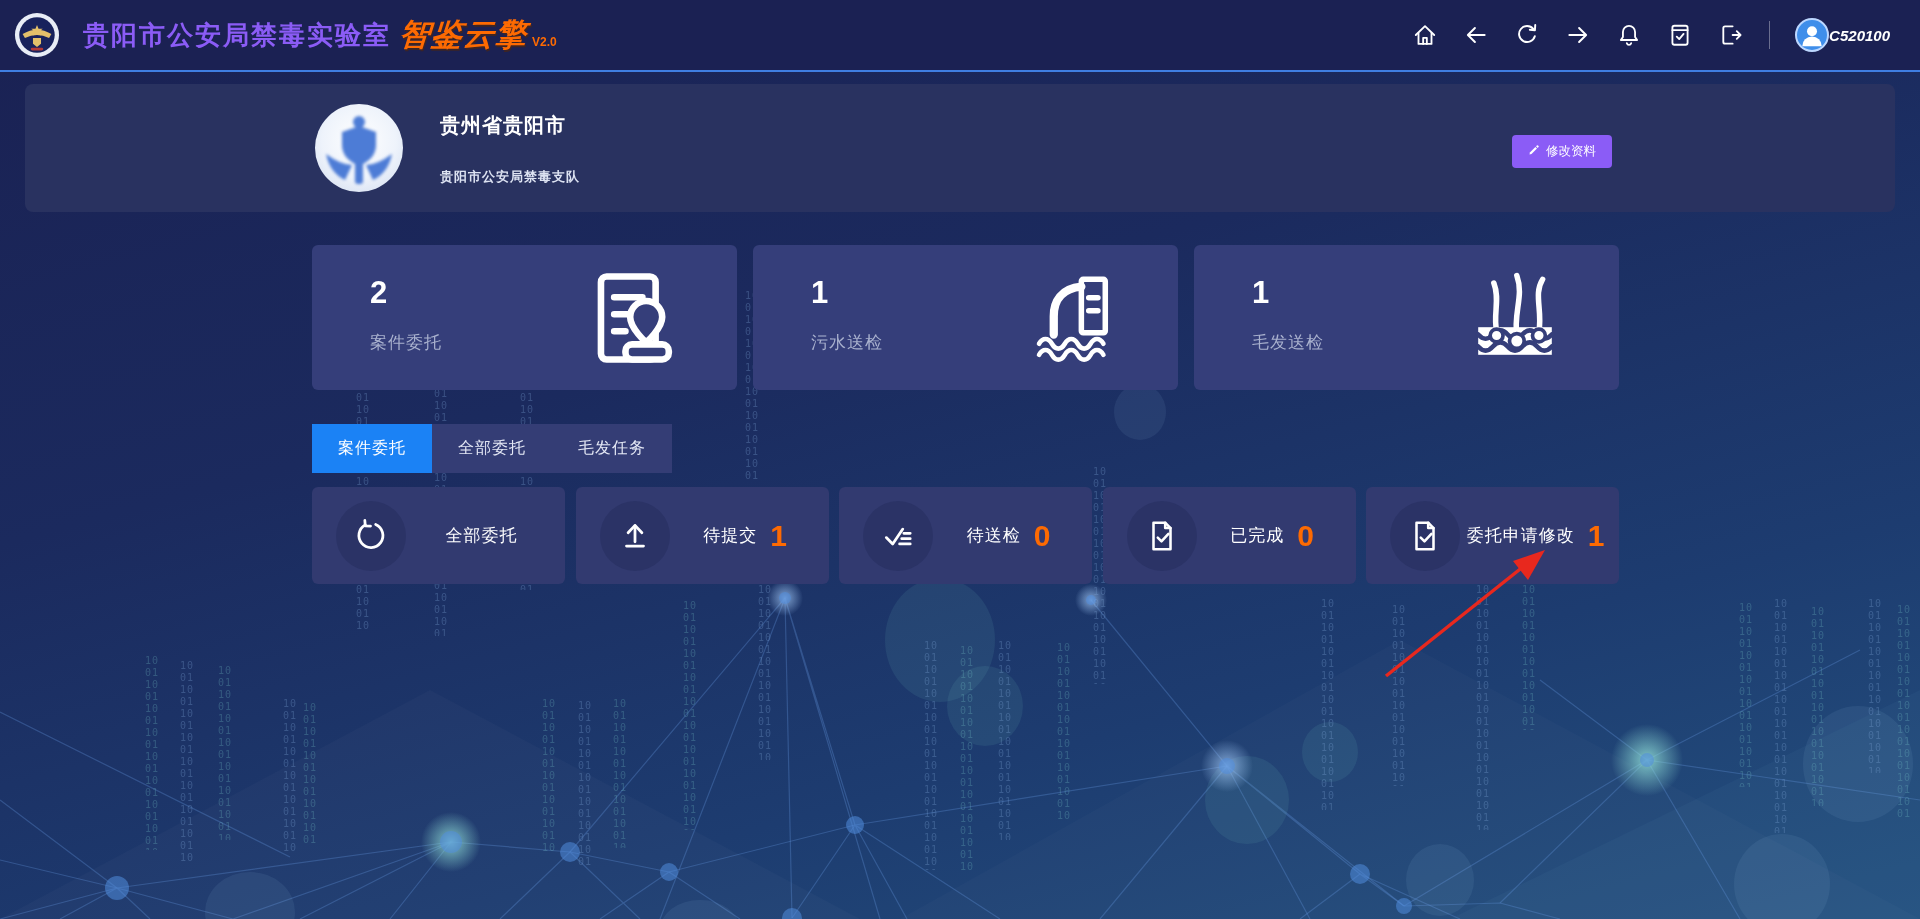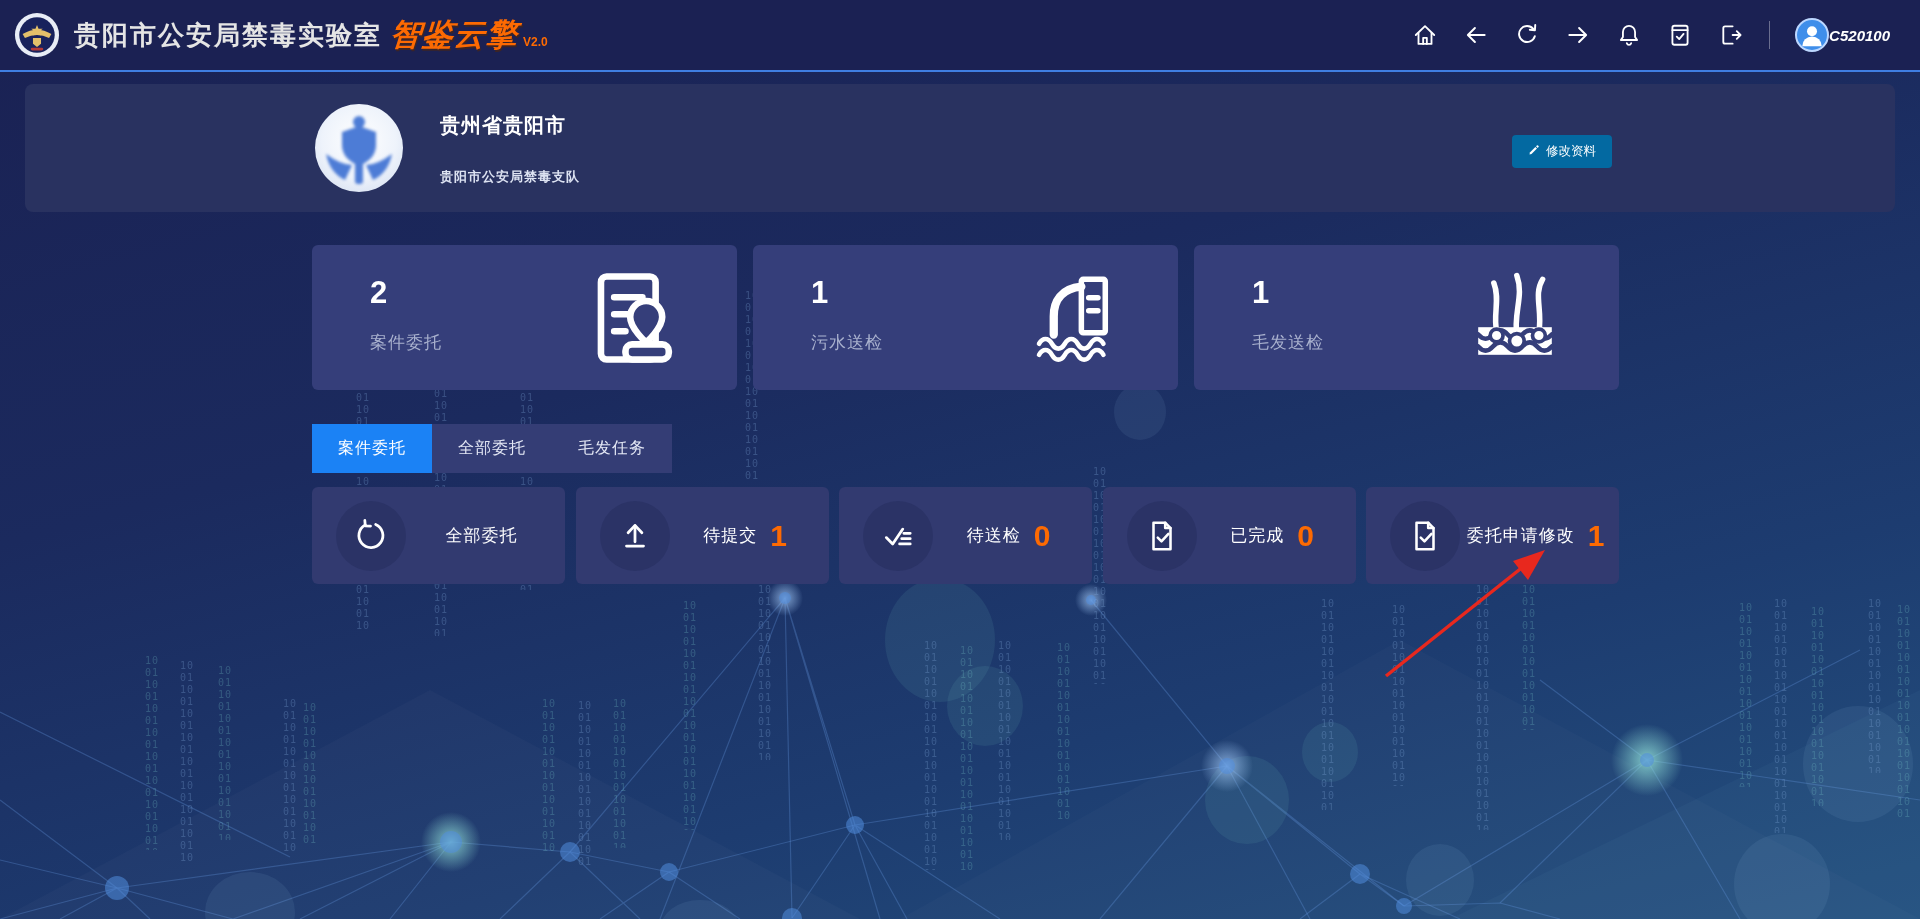--- a/index.html
+++ b/index.html
@@ -12,42 +12,42 @@
   .bin{position:absolute;width:18px;overflow:hidden;font-family:"DejaVu Sans Mono",monospace;
     font-size:10px;line-height:12px;letter-spacing:1px;text-align:center;
     color:rgba(130,170,220,.30);word-break:break-word;}
   .bin.teal{color:rgba(125,205,205,.26);}
   
   .topbar{position:absolute;left:0;top:0;width:1920px;height:72px;z-index:3;
     background:#1b2153;border-bottom:2px solid #3f7ee2;display:flex;align-items:center;
     justify-content:space-between;padding:0 30px 0 14px;}
   .brand-area{display:flex;align-items:center;}
   .badge{width:46px;height:46px;margin-right:14px;flex:none;}
-  .app-title{color:#e5e5e5;font-size:26px;font-weight:700;letter-spacing:2px;}
+  .app-title{color:#8b5cf6;font-size:26px;font-weight:700;letter-spacing:2px;margin-left:9px;}
   .brand-logo{color:#fd6a02;font-size:31px;font-weight:900;font-style:italic;margin-left:8px;
     letter-spacing:1px;text-shadow:1px 2px 0 rgba(90,40,0,.55);transform:skewX(-4deg);}
   .version{color:#fd6a02;font-size:12px;font-weight:700;margin:14px 0 0 5px;text-align:right;}
   .top-actions{display:flex;align-items:center;gap:25px;}
   .tbtn{background:none;border:0;padding:0;width:26px;height:26px;cursor:pointer;display:block;}
   .tbtn svg{display:block;}
   .tdivider{width:1px;height:28px;background:rgba(255,255,255,.35);}
   .user{display:flex;align-items:center;cursor:pointer;}
   .uavatar{width:34px;height:34px;border-radius:50%;background:#3f8eea;overflow:hidden;
     border:2px solid #bcd7ff;}
   .uname{color:#fff;font-size:15px;font-weight:700;font-style:italic;}
   
   .profile{position:absolute;left:25px;top:84px;width:1870px;height:128px;z-index:2;
     background:#293260;border-radius:8px;}
   .pavatar{position:absolute;left:290px;top:20px;width:88px;height:88px;border-radius:50%;
     background:radial-gradient(circle at 50% 42%,#ffffff 0%,#eef3fb 55%,#cdd9ee 100%);overflow:hidden;}
   .pavatar svg{display:block;filter:blur(1.5px);}
   .pname{position:absolute;left:415px;top:28px;color:#fff;font-size:20px;font-weight:600;letter-spacing:1px;}
   .porg{position:absolute;left:415px;top:84px;color:#dde3f2;font-size:13px;font-weight:700;letter-spacing:1px;}
   .edit-btn{position:absolute;left:1487px;top:51px;width:100px;height:33px;border:0;border-radius:4px;
-    background:#0369a1;color:#fff;font-size:12.5px;display:flex;align-items:center;justify-content:center;
+    background:#8b5cf6;color:#fff;font-size:12.5px;display:flex;align-items:center;justify-content:center;
     gap:6px;cursor:pointer;}
   
   .stats{position:absolute;left:312px;top:245px;width:1307px;display:flex;gap:16px;z-index:2;}
   .stat-card{position:relative;width:425px;height:145px;background:#353e7a;border-radius:6px;cursor:pointer;}
   .stat-num{position:absolute;left:58px;top:30px;color:#fff;font-size:31px;font-weight:700;}
   .stat-label{position:absolute;left:58px;top:86px;color:#a9b1ce;font-size:17px;letter-spacing:1px;}
   .stat-icon{position:absolute;right:58px;top:24px;width:92px;height:98px;}
   
   .tabs{position:absolute;left:312px;top:424px;height:49px;display:flex;z-index:2;background:#343d75;}
   .tab{width:120px;height:49px;display:flex;align-items:center;justify-content:center;color:#e4e8f5;

